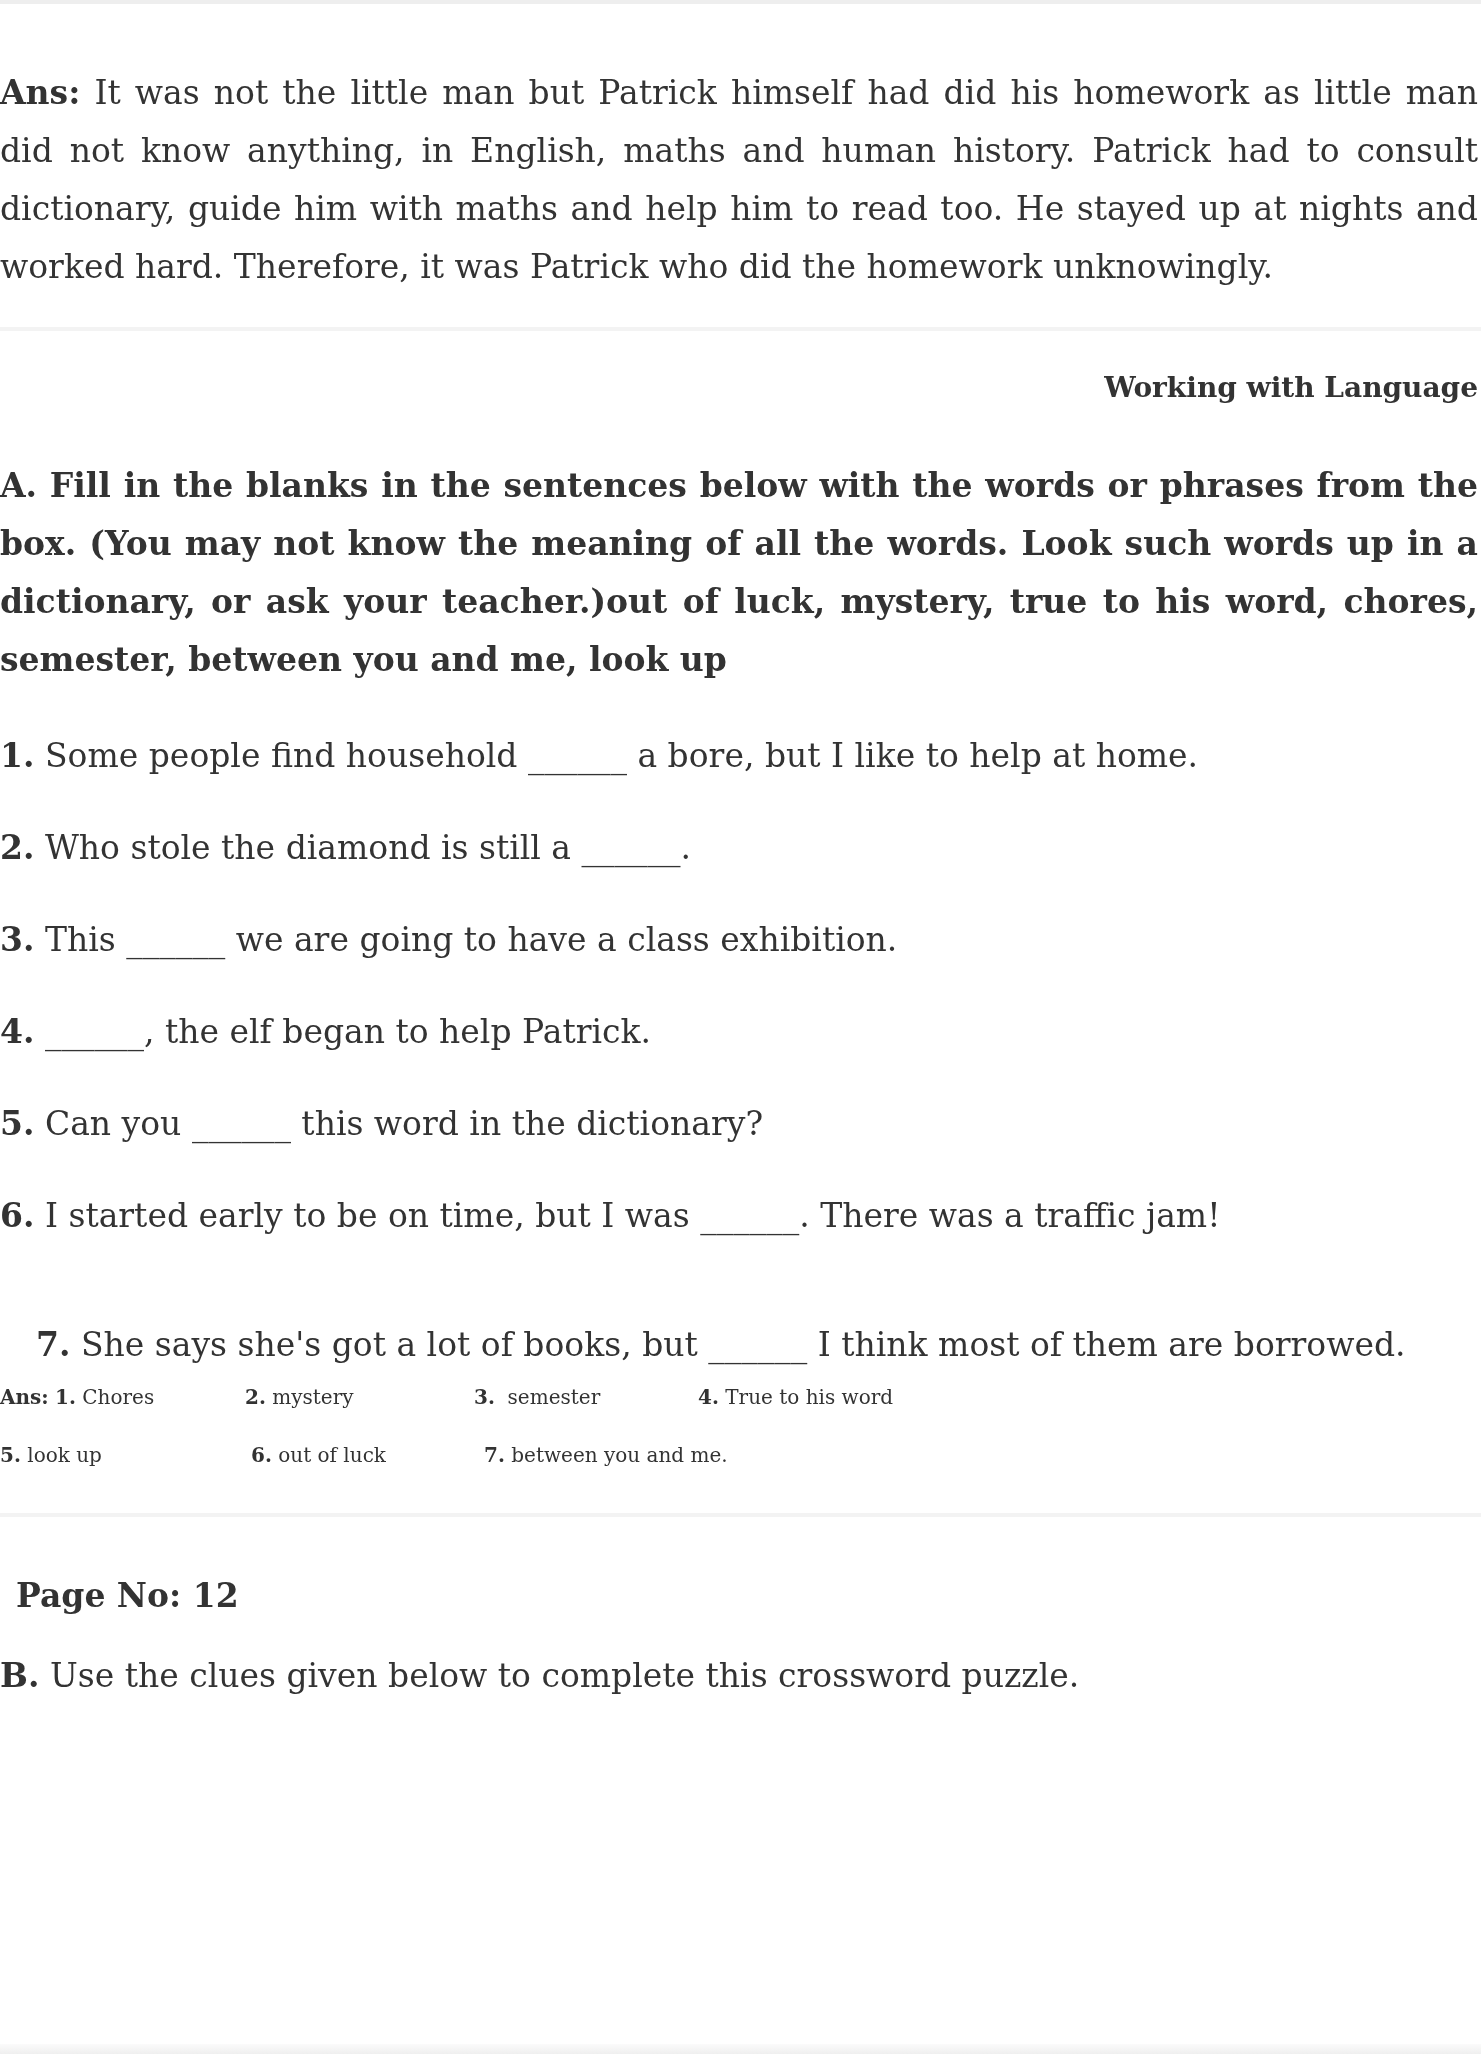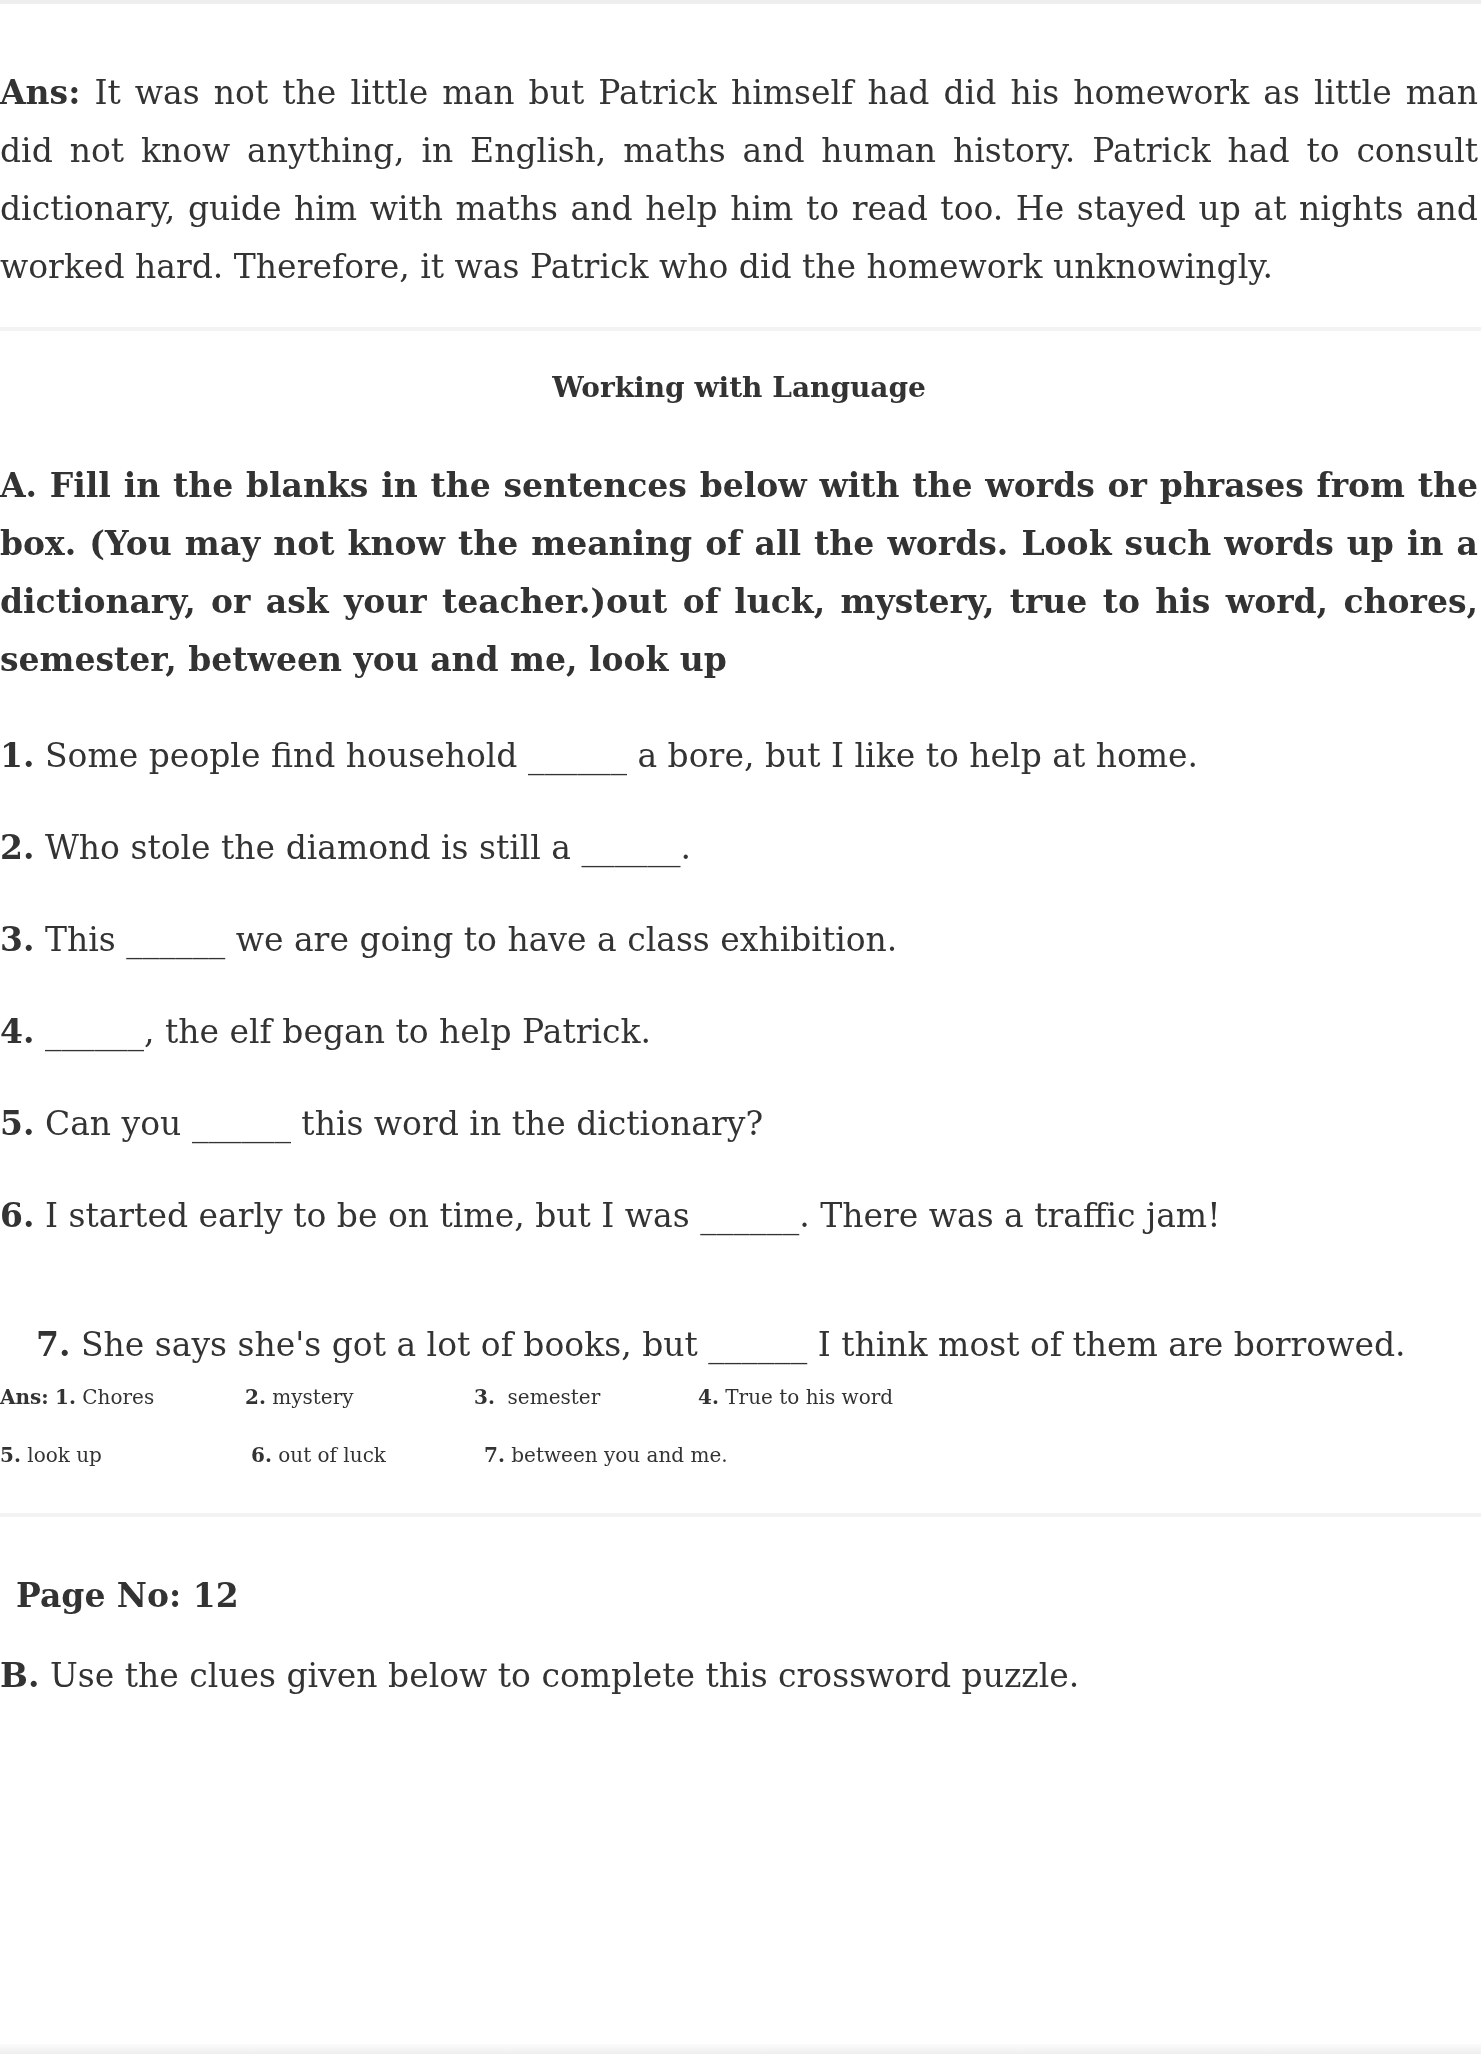--- a/index.html
+++ b/index.html
@@ -30,21 +30,21 @@
     width: 1478px;
   }
   .block {
     position: absolute;
     left: 0;
     width: 1478px;
     font-size: 33px;
     line-height: 58px;
   }
   .justify { text-align: justify; text-align-last: left; }
-  .center { text-align: center; }
+  .center { text-align: right; }
   .bold { font-weight: bold; }
   b { font-weight: bold; }
   .divider {
     position: absolute;
     left: 0;
     width: 1481px;
     height: 4px;
     background: #f3f3f3;
   }
   .ans-row {

